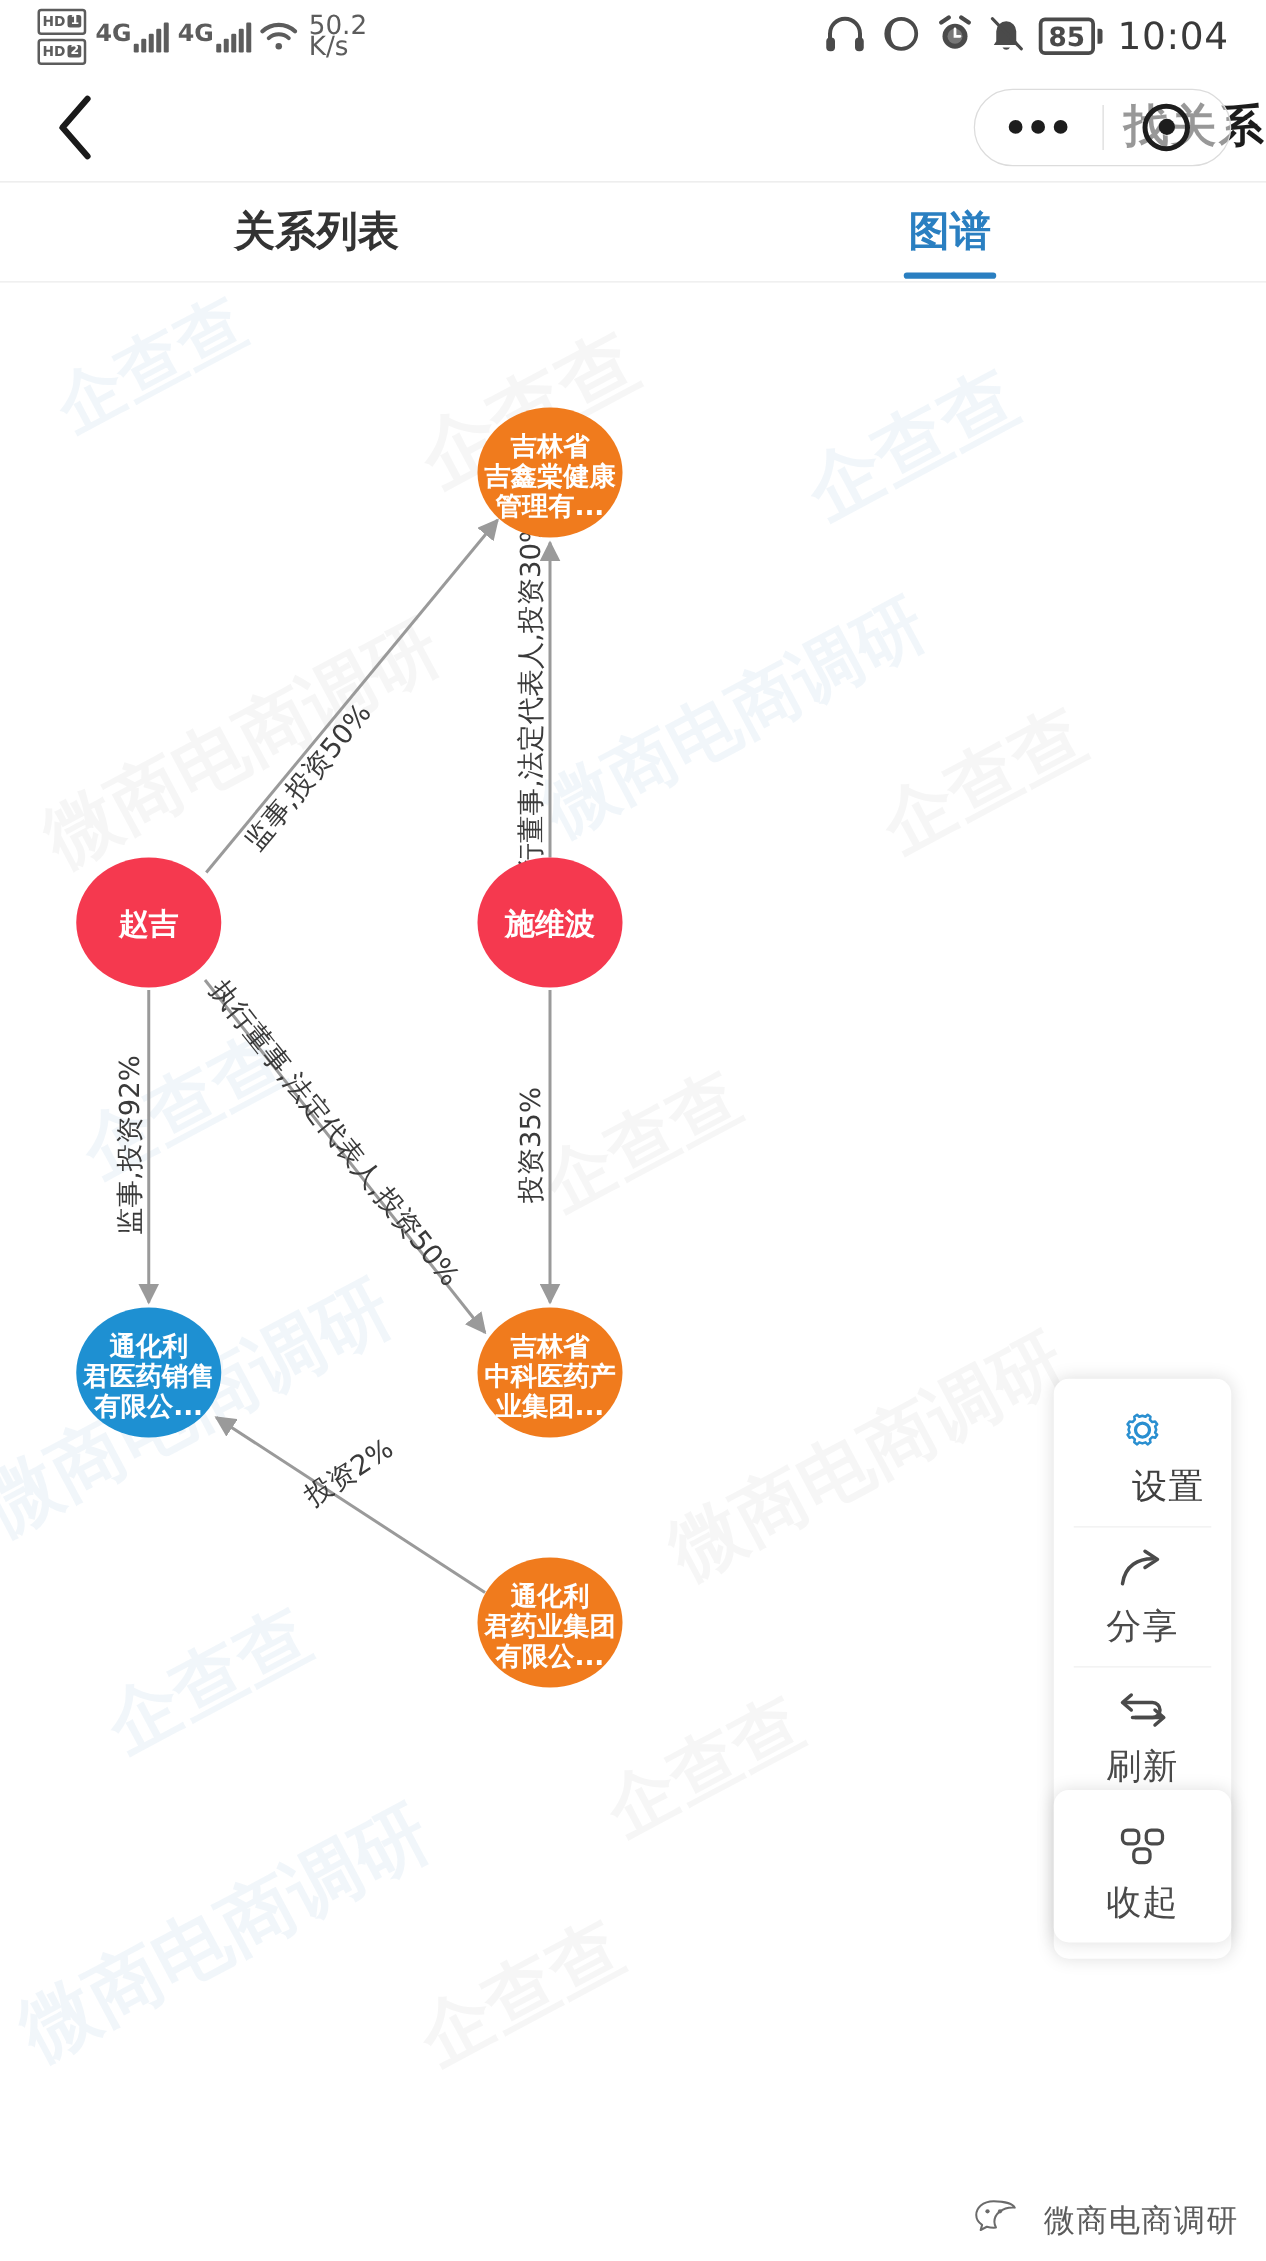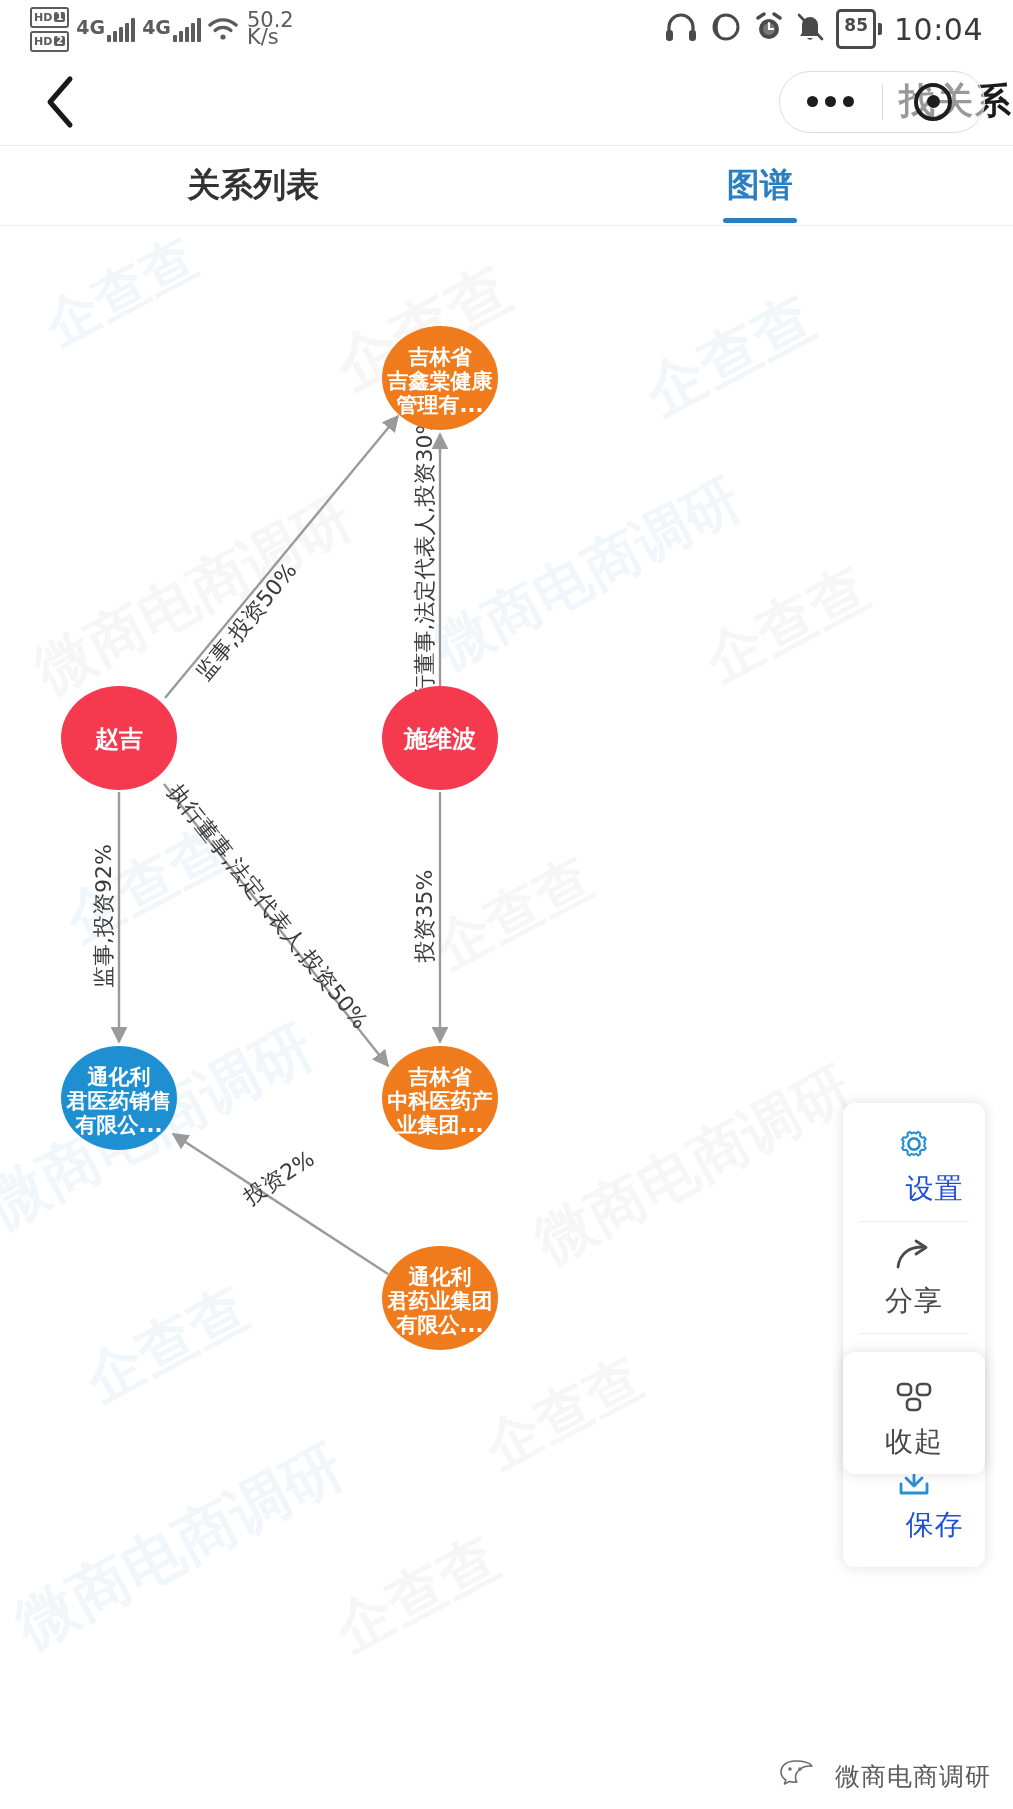--- a/index.html
+++ b/index.html
@@ -68,26 +68,26 @@
     font-size: 21px; line-height: 17px; color: #5c5c5c;
     display: flex; flex-direction: column; align-items: flex-start;
     margin-left: 2px;
   }
   .battery {
     display: flex; align-items: center;
   }
   .battery .cell {
     border: 3px solid #4a4a4a;
     border-radius: 5px;
-    font-size: 17px;
+    font-size: 21px;
     font-weight: 600;
     color: #4a4a4a;
     padding: 0 5px;
     line-height: 26px;
-    height: 40px;
+    height: 30px;
     box-sizing: border-box;
   }
   .battery .tip {
     width: 4px; height: 12px; background: #4a4a4a;
     border-radius: 0 2px 2px 0; margin-left: 2px;
   }
   .clock { font-size: 30px; color: #3a3a3a; letter-spacing: 0.5px; }
 
   
   .navbar {
@@ -230,25 +230,25 @@
     gap: 4px;
     position: relative;
   }
   .tool + .tool::before {
     content: "";
     position: absolute; top: 0; left: 16px; right: 16px;
     height: 1px; background: #efefef;
   }
   .tool .glyph { height: 44px; display:flex; align-items:center; justify-content:center; }
   .tool .tlabel { font-size: 28px; color: #4a4a4a; font-weight: 500; letter-spacing:1px;}
-  .tool.accent .tlabel { color: #1d4ed8; margin-left: 41px; }
+  .tool.accent .tlabel { color: #404040; margin-left: 41px; }
 
   .collapsepanel {
     position: absolute;
-    right: 28px; top: 1352px;
+    right: 28px; top: 1432px;
     width: 142px;
     background: #ffffff;
     border-radius: 12px;
     box-shadow: 0 0 14px rgba(0,0,0,0.13);
     z-index: 10;
     padding: 10px 0 0;
     box-sizing: border-box;
   }
 
   

